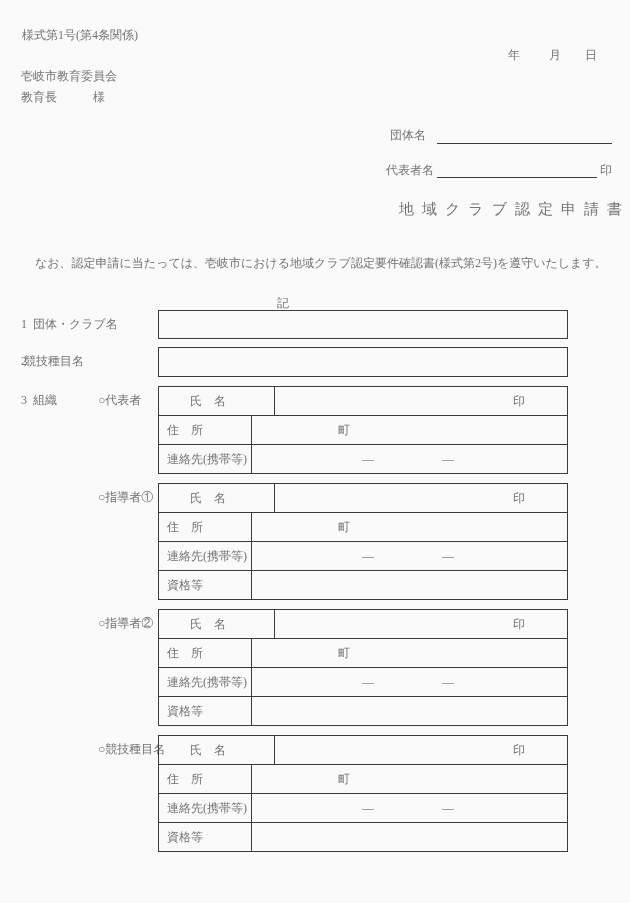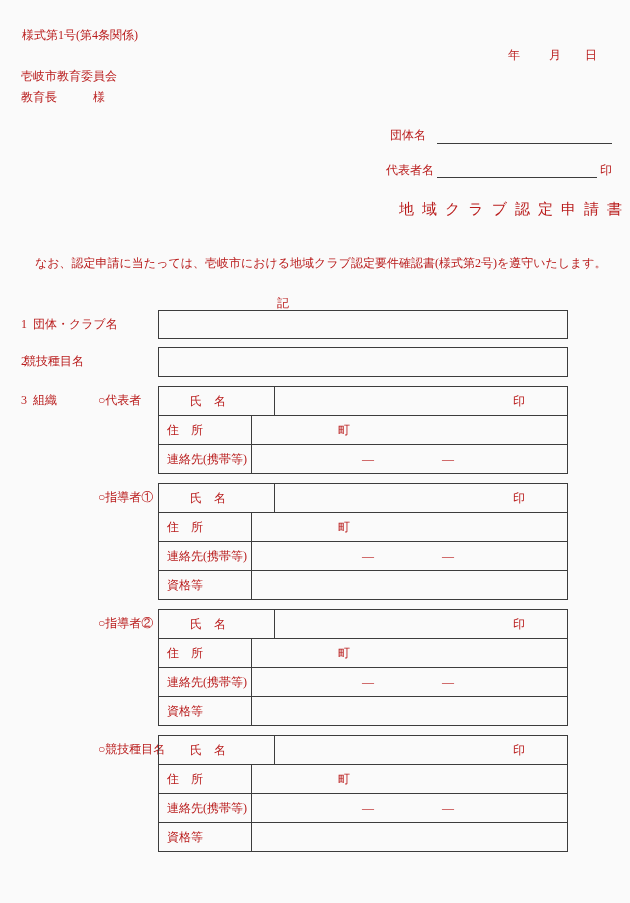--- a/index.html
+++ b/index.html
@@ -1,18 +1,18 @@
 <!DOCTYPE html>
 <html><head>
 <meta charset="utf-8">
 <style>
   html,body{margin:0;padding:0;}
   .page{
     position:relative;width:630px;height:903px;overflow:hidden;
-    background:#fafafa;color:#b91c1c;
+    background:#fafafa;color:#737373;
     font-family:"Liberation Serif","DejaVu Serif",serif;
     font-size:12px;
   }
   .abs{position:absolute;line-height:1.25;white-space:nowrap;}
   .rule{position:absolute;height:0;border-bottom:1px solid #3c3c3c;}
   .fillbox{position:absolute;left:158px;width:408px;border:1px solid #3c3c3c;background:transparent;}
   .doc-title{position:absolute;left:0;width:100%;text-align:right;font-size:15px;letter-spacing:8px;}
   .org-table{position:absolute;left:158px;width:408px;border:1px solid #3c3c3c;}
   .org-row{display:flex;height:28px;border-top:1px solid #3c3c3c;}
   .org-row:first-child{border-top:none;margin-left:23px;}

